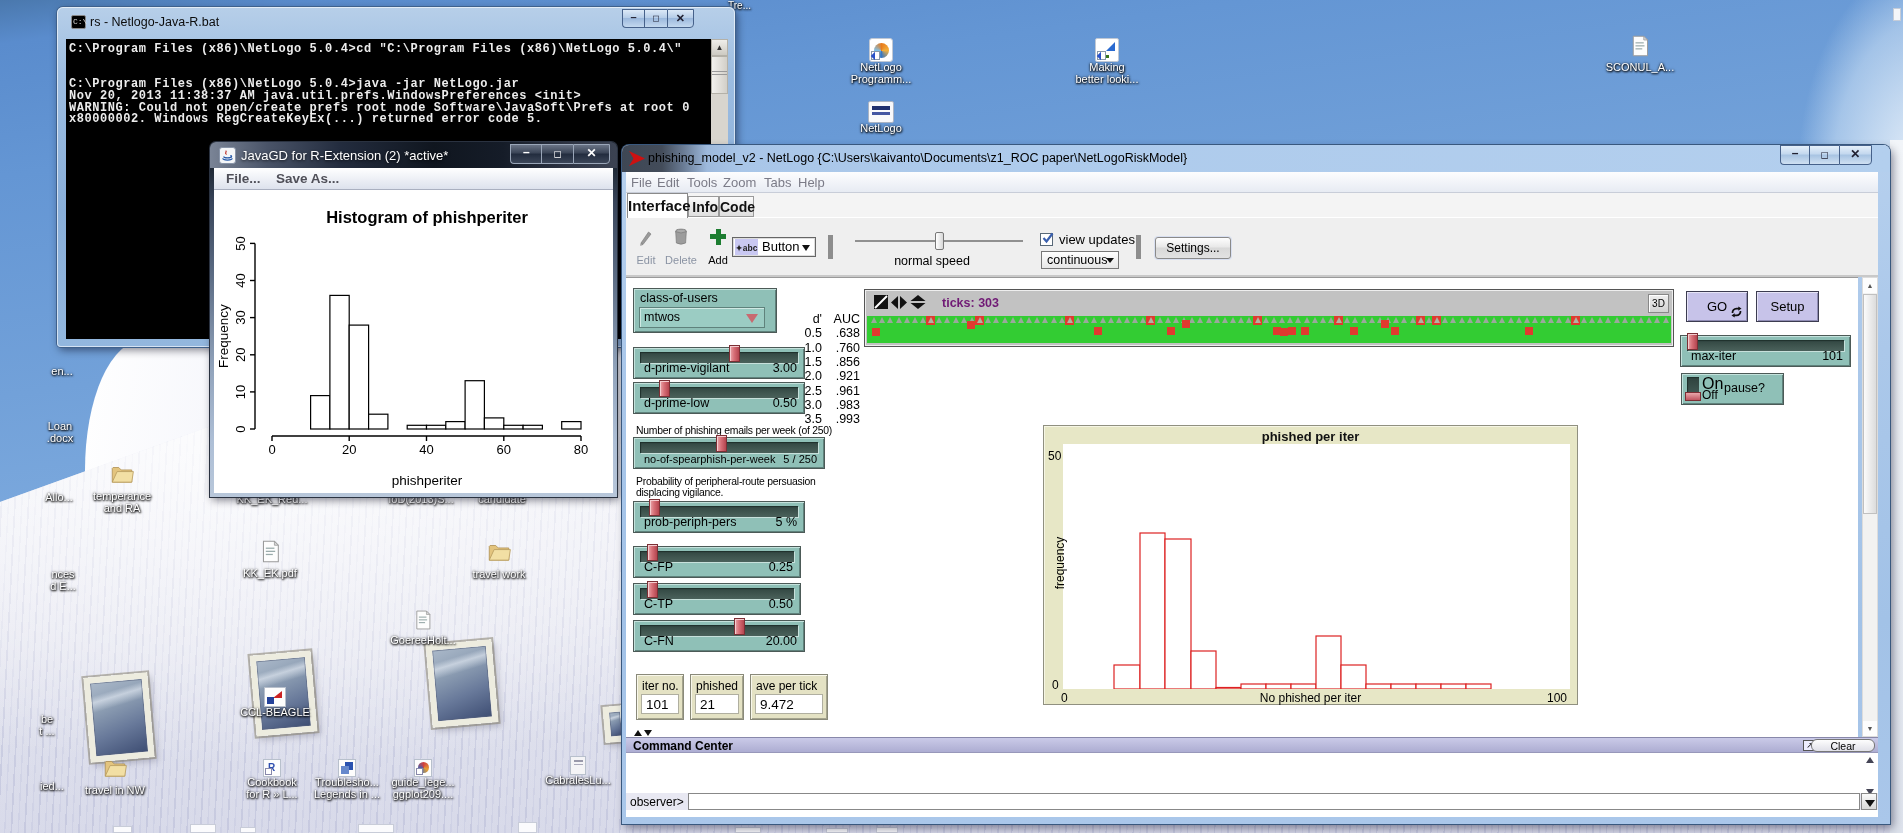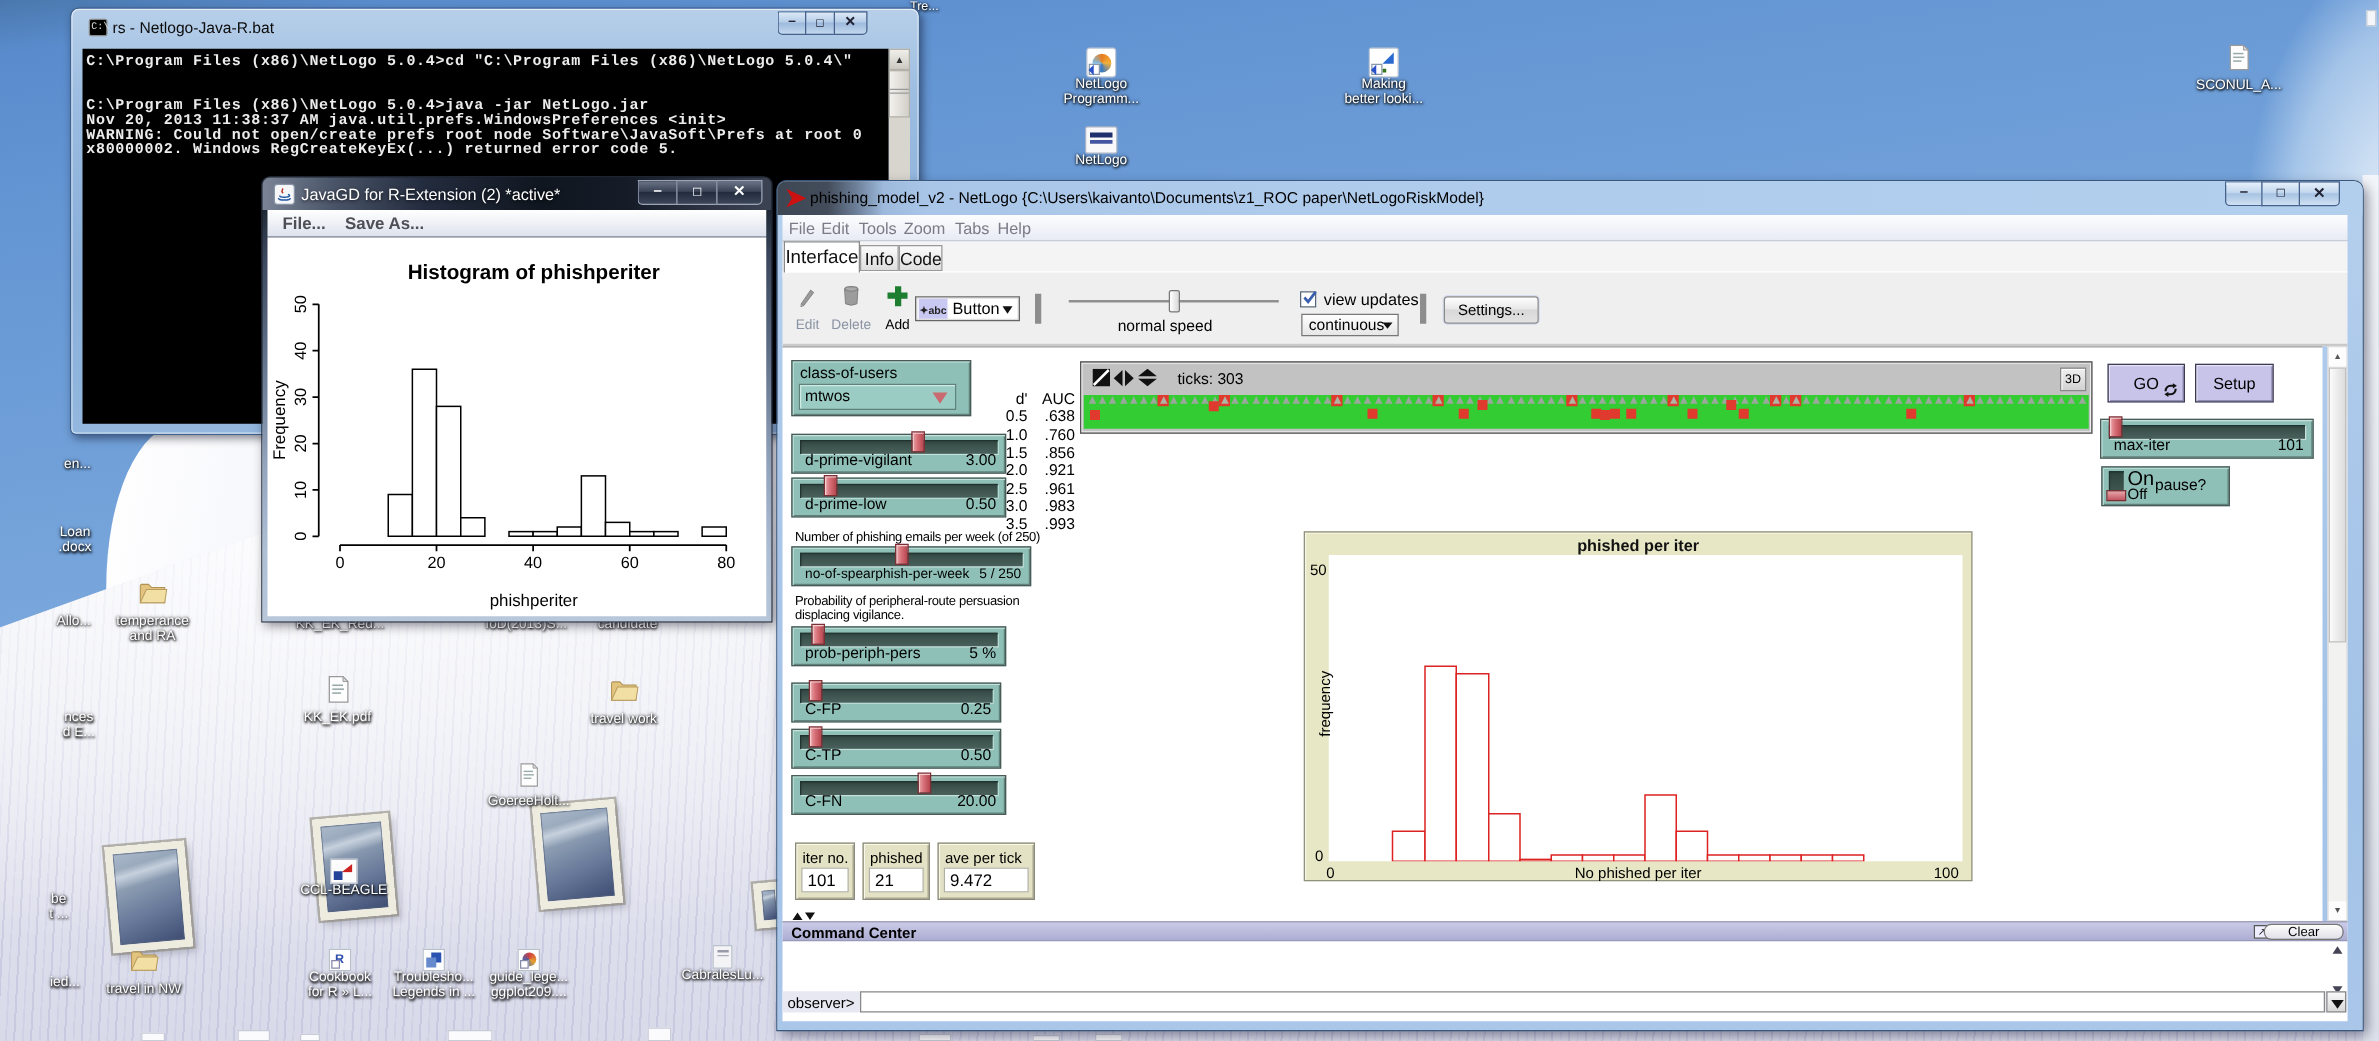--- a/index.html
+++ b/index.html
@@ -54,21 +54,21 @@
 #netlogo{left:622px;top:145px;width:1268px;height:679px;border-radius:7px 7px 0 0;
  background:linear-gradient(180deg,#b6d0ee 0%,#abc8ea 30%,#a2c2e7 70%,#aac7ea 100%);
  box-shadow:0 0 0 1px #39587e,inset 0 1px 0 rgba(255,255,255,.45),3px 4px 10px rgba(0,0,30,.45);}
 #nltitle{position:absolute;left:0;top:0;width:1268px;height:27px;border-radius:7px 7px 0 0;
  background:linear-gradient(90deg,#3e4754 0px,#434c5a 40px,#6b7d96 62px,#9db9dc 85px,#a9c6e8 120px,#aecbec 400px,#b3cfee 1268px);}
 #netlogo .title{position:absolute;left:26px;top:6px;font-size:12.5px;color:#000;}
 #nlmenu{position:absolute;left:4px;top:27px;width:1252px;height:21px;
  background:linear-gradient(#fdfdfe,#e7ebf3);border-bottom:1px solid #c8cdd8;font-size:13px;color:#7b7b87;}
 #nlmenu span{position:absolute;top:3px;}
 #nltabs{position:absolute;left:4px;top:48px;width:1252px;height:24px;background:#f4f4f4;}
-.tab{position:absolute;font-size:15px;color:#111;text-align:center;}
+.tab{position:absolute;font-size:15px;color:#111;text-align:right;font-weight:bold;}
 #tabif{left:1px;top:0;width:61px;height:25px;background:#fff;border:1px solid #8a8a8a;border-bottom:none;line-height:24px;z-index:2;}
 .tab2{top:3px;height:21px;background:linear-gradient(#fbfbfb,#dedede);border:1px solid #9a9a9a;line-height:20px;font-size:14px;}
 #nltool{position:absolute;left:4px;top:72px;width:1252px;height:60px;background:#efefef;border-top:1px solid #fff;
  box-shadow:inset 0 -2px 0 #c9c9c9;}
 .tlab{position:absolute;font-size:11px;color:#8a93a3;text-align:center;}
 .sep{position:absolute;width:5px;height:24px;background:#8d8d8d;}
 #ifarea{position:absolute;left:4px;top:132px;width:1232px;height:460px;background:#fff;border-top:1px solid #9a9a9a;}
 #ifscroll{position:absolute;left:1240px;top:132px;width:16px;height:460px;background:#f2f2f1;border:1px solid #dcdcdc;}
 .sar{position:absolute;left:0;width:14px;height:15px;background:#fdfdfd;font-size:7px;text-align:center;line-height:15px;color:#555;}
 
@@ -121,21 +121,21 @@
   </div>
 <div class="dico" style="left:1059px;top:38px;width:96px;">
     <div style="position:relative;width:24px;height:24px;margin:0 auto;background:#fff;border:1px solid #c0c8d4;border-radius:2px;">
       <div style="position:absolute;right:3px;top:3px;width:0;height:0;border-bottom:9px solid #2a6ad0;border-left:9px solid transparent;"></div>
       <div style="position:absolute;left:3px;bottom:3px;width:10px;height:3px;background:#38761d;"></div>
       <div style="position:absolute;left:1px;bottom:1px;width:9px;height:9px;background:#fff;border:1px solid #8899aa;"></div>
       <div style="position:absolute;left:2px;bottom:2px;width:0;height:0;border-left:6px solid #2a52c8;border-top:6px solid transparent;transform:rotate(45deg);"></div>
     </div>
     <div class="dlab">Making<br>better looki...</div>
   </div>
-<div class="dico" style="left:1743px;top:34px;width:96px;"><svg width="24" height="24" viewBox="0 0 32 32">
+<div class="dico" style="left:1592px;top:34px;width:96px;"><svg width="24" height="24" viewBox="0 0 32 32">
       <path d="M7 3 L21 3 L26 8 L26 29 L7 29 Z" fill="#fdfdfd" stroke="#9a9a9a" stroke-width="1.3"></path>
       <path d="M21 3 L21 8 L26 8 Z" fill="#d8d8d8" stroke="#9a9a9a" stroke-width="1"></path>
       <rect x="10" y="11" width="11" height="1.6" fill="#9aa"></rect>
       <rect x="10" y="15" width="12" height="1.6" fill="#9aa"></rect>
       <rect x="10" y="19" width="9" height="1.6" fill="#9aa"></rect>
     </svg><div class="dlab">SCONUL_A...</div></div>
 <div class="dico" style="left:833px;top:101px;width:96px;">
     <div style="position:relative;width:26px;height:22px;margin:0 auto;background:#f8f8fa;border:1px solid #aab4c4;border-radius:2px;">
       <div style="position:absolute;left:3px;top:4px;right:3px;height:4px;background:#20306e;"></div>
       <div style="position:absolute;left:3px;top:10px;right:3px;height:3px;background:#4456a2;"></div>
@@ -475,21 +475,21 @@
 <div id="wview">
 <div id="wtop">
 <svg class="abs" style="left:7px;top:3px;" width="54" height="15" viewBox="0 0 54 15">
           <rect x="0" y="0" width="14" height="14" fill="#111"></rect>
           <line x1="1" y1="13" x2="13" y2="1" stroke="#fff" stroke-width="2"></line>
           <path d="M17 7.5 L24 1 L24 14 Z" fill="#111"></path>
           <path d="M33 7.5 L26 1 L26 14 Z" fill="#111"></path>
           <path d="M44 0 L51.5 6 L36.5 6 Z" fill="#111"></path>
           <path d="M44 14 L51.5 8 L36.5 8 Z" fill="#111"></path>
         </svg>
-<div class="abs" style="left:75px;top:4px;font-size:12.5px;color:#000000;">ticks: 303</div>
+<div class="abs" style="left:75px;top:4px;font-size:12.5px;color:#701a75;font-weight:bold;">ticks: 303</div>
 <div class="abs" style="left:781px;top:2px;width:21px;height:19px;background:linear-gradient(#efefef,#d2d2d2);border:1px solid #888;box-shadow:1px 1px 0 #fff inset;font-size:10px;text-align:center;line-height:18px;color:#000;">3D</div>
 </div>
 <div id="wgreen">
 <div class="tri" style="left:4.0px;top:1px;"></div>
 <div class="tri" style="left:12.2px;top:1px;"></div>
 <div class="tri" style="left:20.3px;top:1px;"></div>
 <div class="tri" style="left:28.5px;top:1px;"></div>
 <div class="tri" style="left:36.6px;top:1px;"></div>
 <div class="tri" style="left:44.8px;top:1px;"></div>
 <div class="tri" style="left:53.0px;top:1px;"></div>

